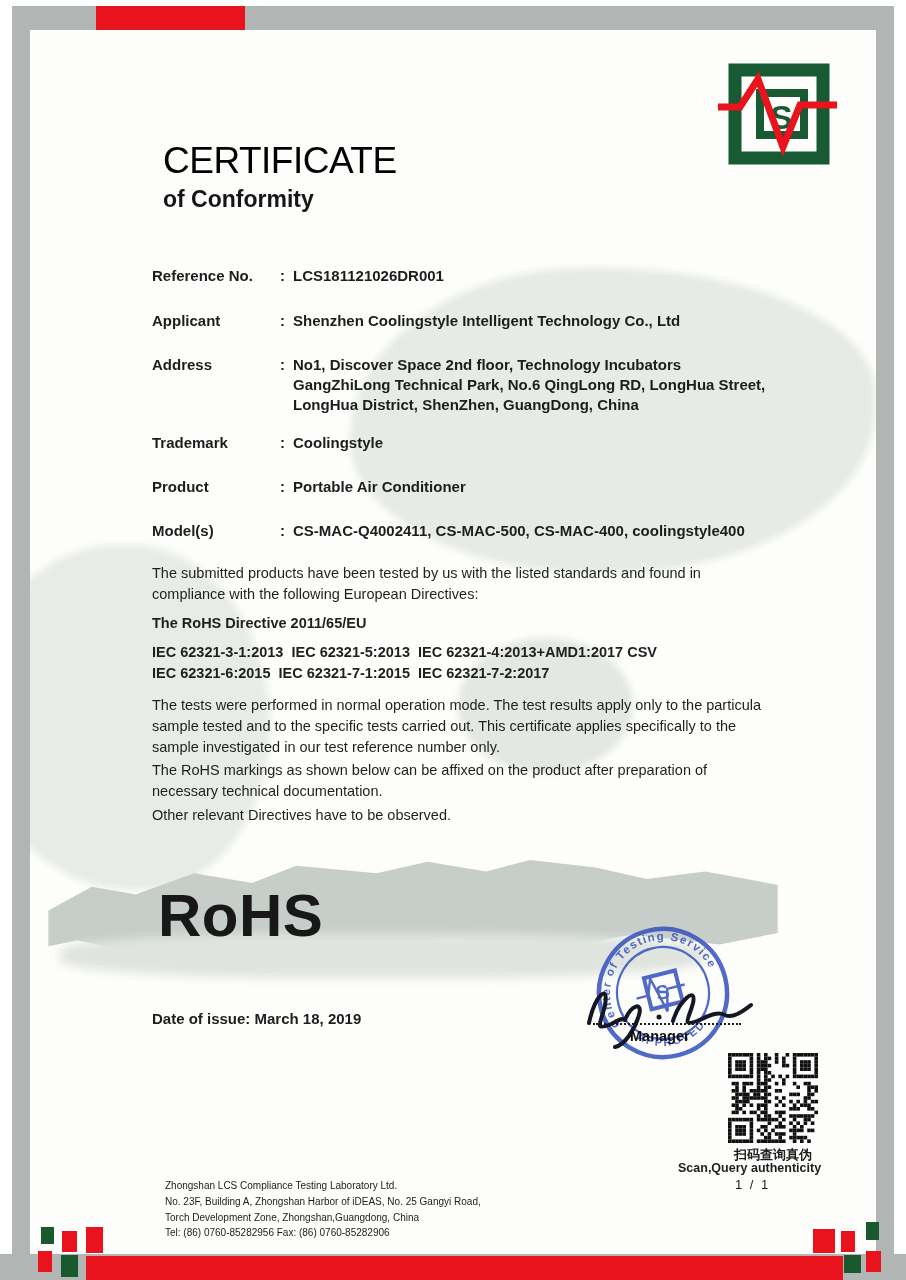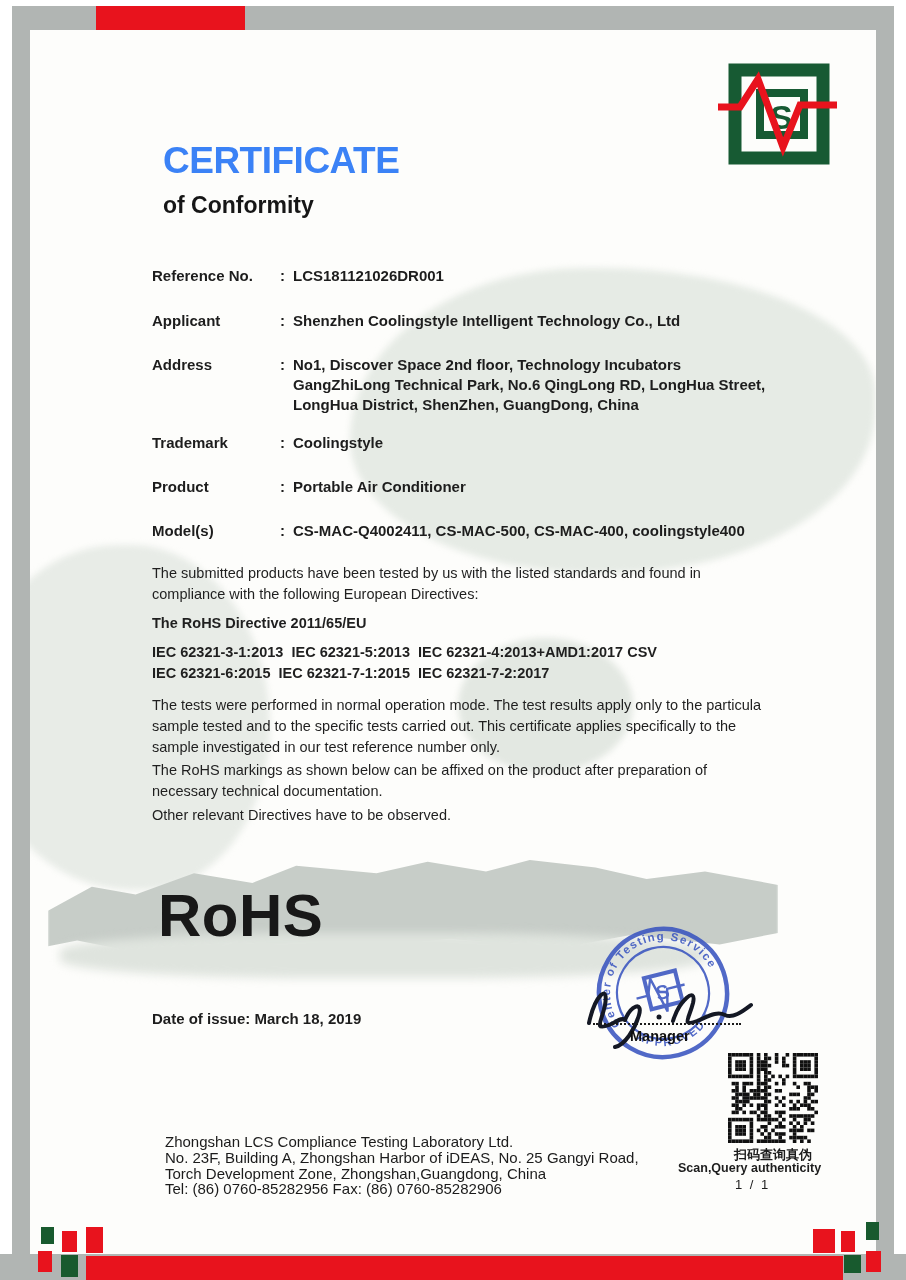--- a/index.html
+++ b/index.html
@@ -25,22 +25,22 @@
   
   .blob{background:#e5eae4;filter:blur(3px);z-index:0}
   .blob-right{left:320px;top:238px;width:525px;height:305px;border-radius:46% 54% 52% 48% / 58% 42% 55% 45%;background:#e6ebe5}
   .blob-left{left:-50px;top:515px;width:290px;height:345px;border-radius:50% 50% 45% 55% / 45% 55% 50% 50%;background:#e8ece7}
   .blob-mid{left:428px;top:608px;width:175px;height:135px;border-radius:50%;background:#e3e8e2}
   .band{left:18px;top:828px;width:730px;height:96px;background:#c7cdc8;filter:blur(1px);z-index:0;
     clip-path:polygon(0 55%,6% 30%,12% 38%,20% 16%,28% 26%,34% 8%,45% 16%,52% 4%,60% 14%,66% 2%,75% 10%,82% 22%,90% 14%,100% 28%,100% 78%,92% 90%,80% 80%,70% 94%,55% 84%,40% 96%,25% 88%,12% 98%,4% 86%,0 92%)}
   .band-under{left:30px;top:903px;width:645px;height:45px;background:#dfe4de;border-radius:40%;filter:blur(5px);z-index:0}
   
   .title{left:133px;top:110px;z-index:2}
-  .title-main{font-size:37px;font-weight:bold;letter-spacing:-0.5px;color:#3b82f6}
-  .title-sub{font-size:23px;font-weight:bold;margin-top:10px;color:#161616}
+  .title-main{font-size:37px;font-weight:normal;letter-spacing:-0.5px;color:#000000}
+  .title-sub{font-size:23px;font-weight:bold;margin-top:4px;color:#161616}
   
   .field{left:122px;display:flex;font-weight:bold;font-size:15px;z-index:2;line-height:20px}
   .field .lbl{width:128px;flex:none}
   .field .col{width:13px;flex:none}
   .field .val{max-width:500px}
   
   .para{left:122px;font-size:14.5px;line-height:21px;z-index:2;color:#1f1f1f}
   .bold{font-weight:bold}
   .prewrap{white-space:pre}
   
@@ -50,21 +50,21 @@
   .stamp{left:558px;top:888px;width:150px;height:150px;z-index:3;opacity:0.88}
   .signature{left:545px;top:935px;width:210px;height:92px;z-index:4}
   .sig-line{left:563px;top:993px;width:148px;border-bottom:2px dotted #1a1a1a;z-index:4}
   .manager{left:600px;top:998px;font-size:14.5px;font-weight:bold;color:#101010;z-index:4}
   
   .qr{left:698px;top:1023px;width:90px;height:90px;z-index:2}
   .qr-cn{left:660px;top:1116px;width:166px;text-align:center;font-size:13px;font-weight:bold;z-index:2}
   .qr-en{left:648px;top:1131px;width:190px;font-size:12.5px;font-weight:bold;z-index:2}
   .pagenum{left:705px;top:1147px;font-size:13px;font-weight:normal;letter-spacing:2px;z-index:2}
   
-  .footer{left:135px;top:1104px;font-size:15px;line-height:15.8px;color:#1b1b1b;z-index:2}
+  .footer{left:135px;top:1148px;font-size:10px;line-height:15.8px;color:#1b1b1b;z-index:2}
   .logo{left:670px;top:25px;width:170px;height:120px;z-index:2}
 </style>
 </head>
 <body>
 
 <div class="abs frame frame-top"></div>
 <div class="abs frame frame-left"></div>
 <div class="abs frame frame-right"></div>
 <div class="abs frame frame-bottom"></div>
 <div class="abs decor-red-top"></div>

